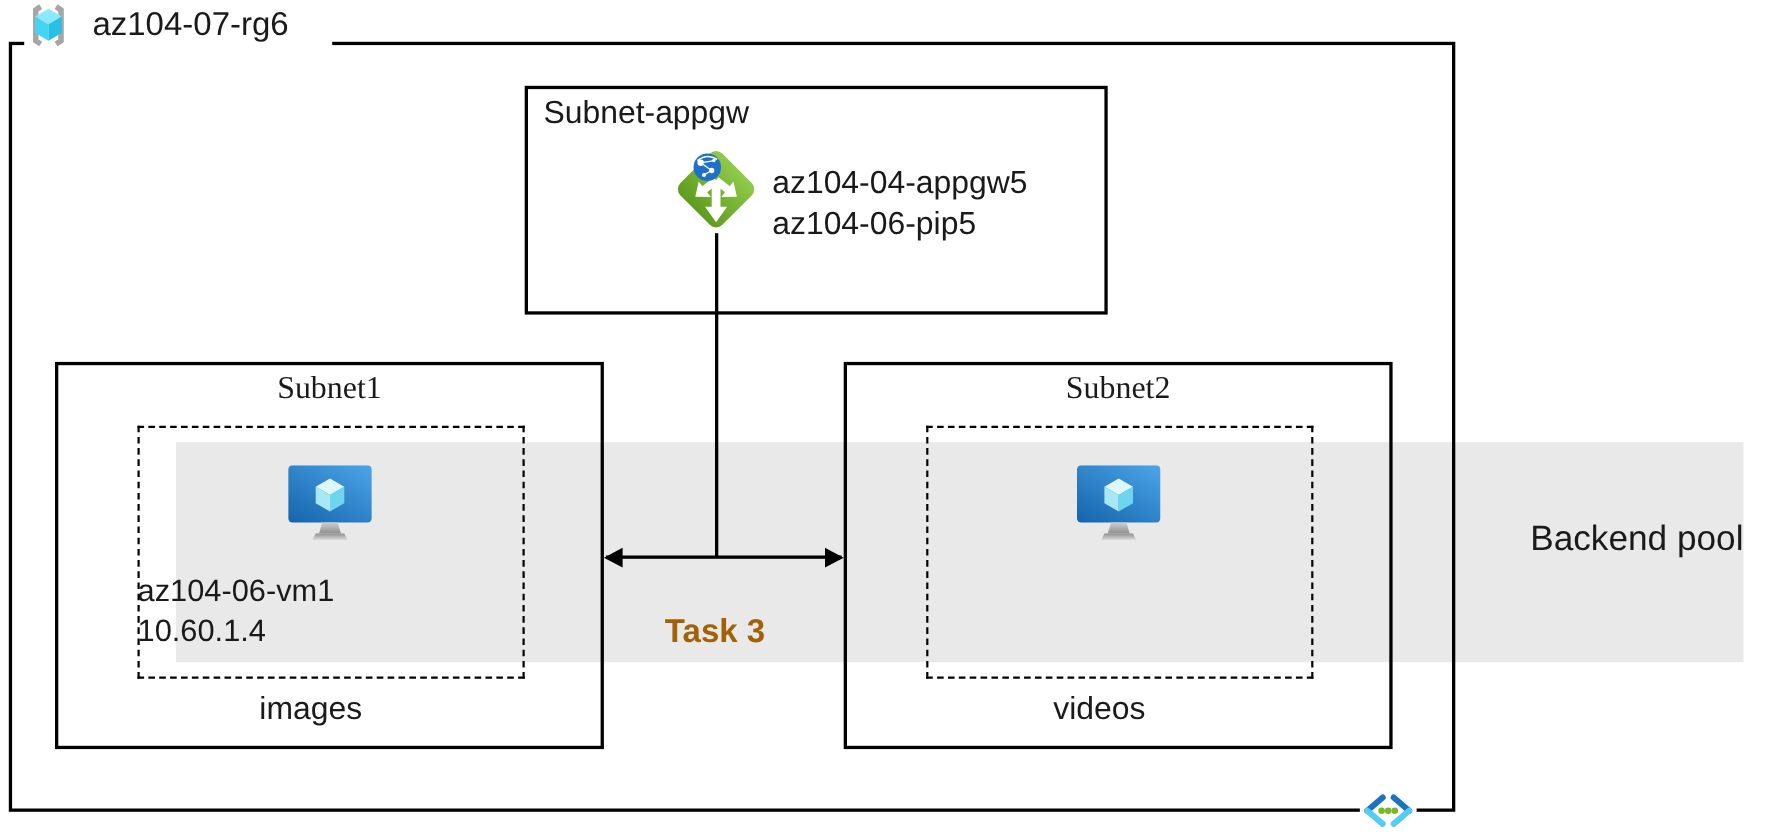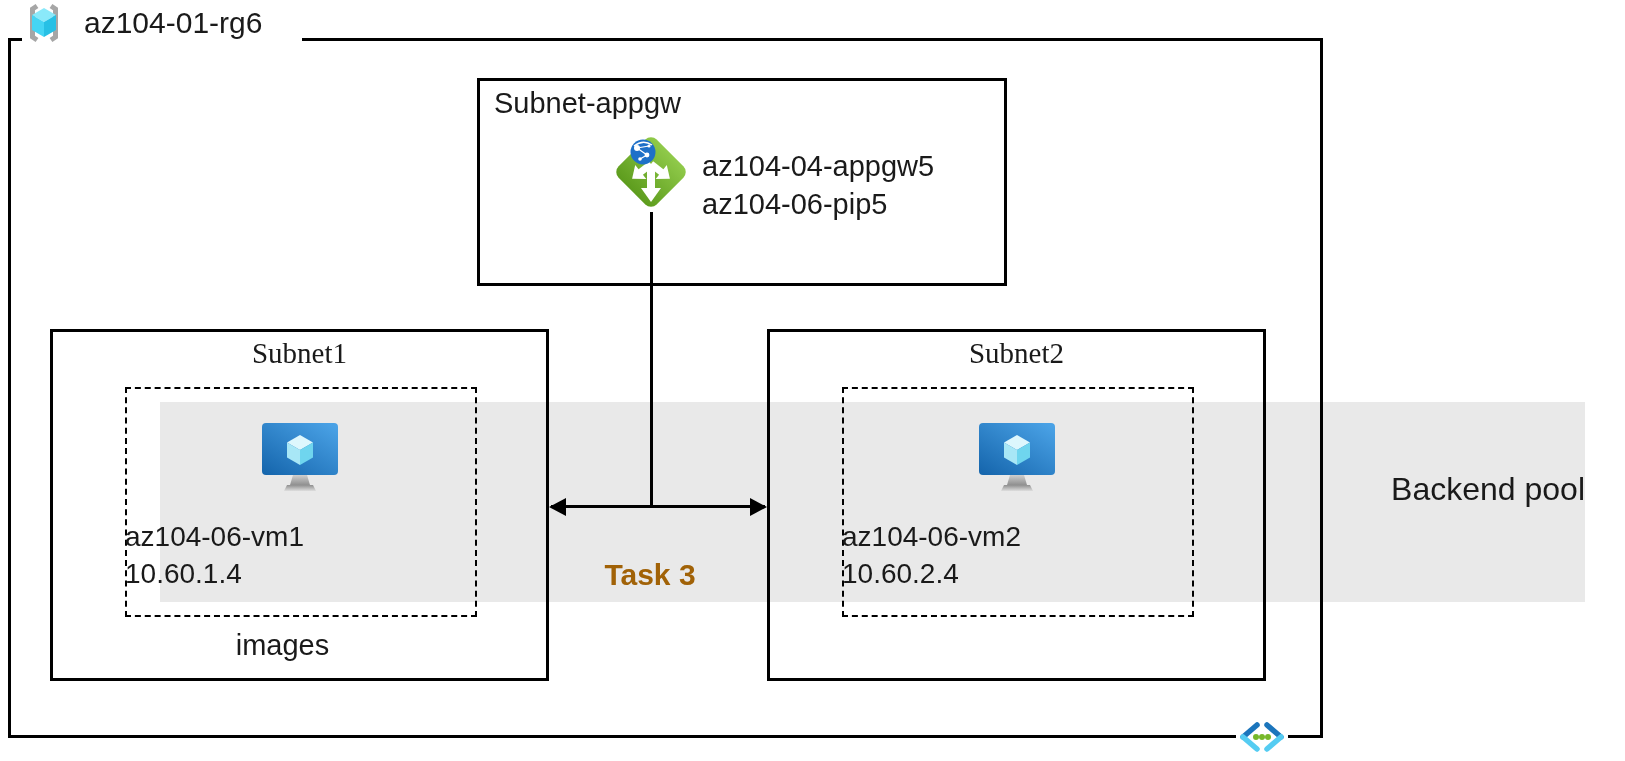--- a/index.html
+++ b/index.html
@@ -62,21 +62,21 @@
   <div class="abs z-box outer-box"></div>
   <div class="abs z-patch top-gap"></div>
   <svg class="abs z-top rg-icon" viewBox="0 0 40 42" xmlns="http://www.w3.org/2000/svg">
     <rect width="40" height="42" fill="#ffffff"></rect>
     <path d="M13 4 L8.5 7 L8.5 35 L13 38" fill="none" stroke="#a6a6a6" stroke-width="5"></path>
     <path d="M27 4 L31.5 7 L31.5 35 L27 38" fill="none" stroke="#a6a6a6" stroke-width="5"></path>
     <polygon points="20,6 32,13 20,20 8,13" fill="#8ae9fa"></polygon>
     <polygon points="8,13 20,20 20,35 8,28" fill="#45d5f4"></polygon>
     <polygon points="32,13 20,20 20,35 32,28" fill="#27c0e5"></polygon>
   </svg>
-  <div class="abs z-top rg-title">az104-01-rg6</div>
+  <div class="abs z-top rg-title">az104-07-rg6</div>
 
   <div class="abs z-box appgw-box"></div>
   <div class="abs z-top appgw-title">Subnet-appgw</div>
   <svg class="abs z-top appgw-icon" viewBox="0 0 78 84" xmlns="http://www.w3.org/2000/svg">
     <defs>
       <linearGradient id="gwg" x1="0" y1="0" x2="0" y2="1">
         <stop offset="0" stop-color="#90ca4a"></stop>
           <stop offset="1" stop-color="#5d9c1d"></stop>
       </linearGradient>
     </defs>
@@ -165,24 +165,21 @@
           <stop offset="1" stop-color="#dedede"></stop>
       </linearGradient>
     </defs>
     <rect x="0" y="0" width="76" height="52" rx="4" fill="url(#vmg2)"></rect>
     <polygon points="38,12 51,19.5 38,27 25,19.5" fill="#ddf7fd"></polygon>
     <polygon points="25,19.5 38,27 38,42 25,34.5" fill="#a8e7f6"></polygon>
     <polygon points="51,19.5 38,27 38,42 51,34.5" fill="#6fd5ee"></polygon>
     <polygon points="31,52 45,52 48,62 28,62" fill="url(#neck2)"></polygon>
     <polygon points="25,62 51,62 54,68 22,68" fill="url(#base2)"></polygon>
   </svg>
-  <div class="abs z-top vm-text db2">
-    <div>az104-06-vm2</div>
-    <div>10.60.2.4</div>
-  </div>
+  <div class="abs z-top content-label sb2">videos</div>
 
   <svg class="abs z-top vnet-icon" viewBox="0 0 52 36" xmlns="http://www.w3.org/2000/svg">
     <rect width="52" height="36" fill="#ffffff"></rect>
     <path d="M21 6 L7 18" stroke="#1b75bc" stroke-width="5.5" stroke-linecap="round"></path>
     <path d="M7 18 L21 30" stroke="#55ccf2" stroke-width="5.5" stroke-linecap="round"></path>
     <path d="M31 6 L45 18" stroke="#1b75bc" stroke-width="5.5" stroke-linecap="round"></path>
     <path d="M45 18 L31 30" stroke="#55ccf2" stroke-width="5.5" stroke-linecap="round"></path>
     <circle cx="20" cy="18" r="3" fill="#76b82a"></circle>
     <circle cx="26" cy="18" r="3" fill="#76b82a"></circle>
     <circle cx="32" cy="18" r="3" fill="#76b82a"></circle>

